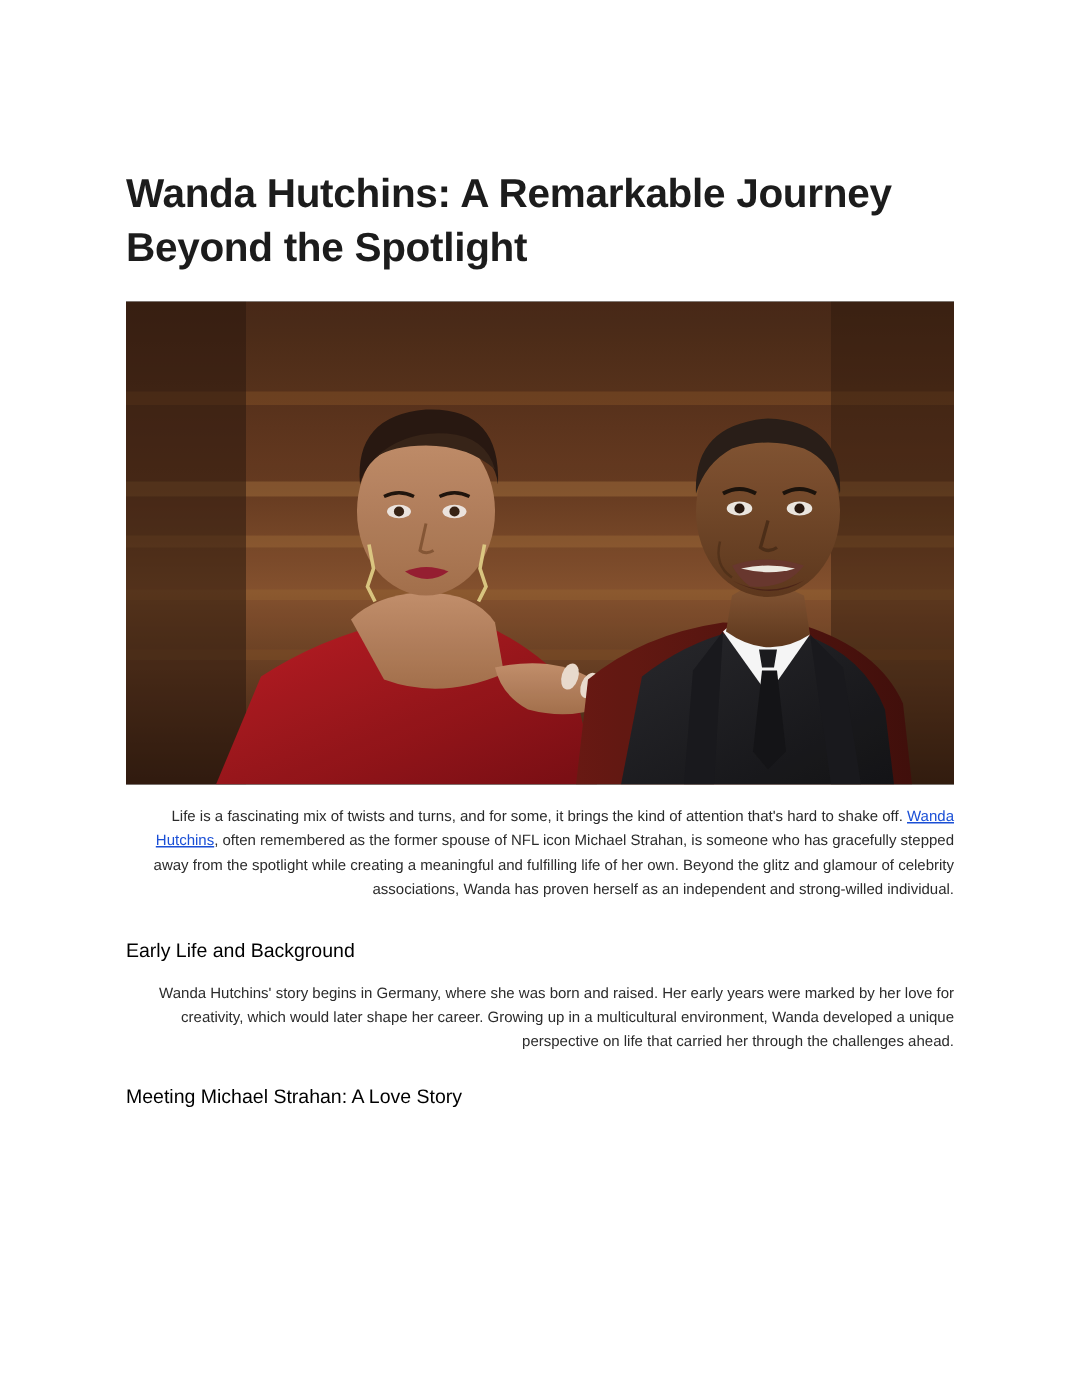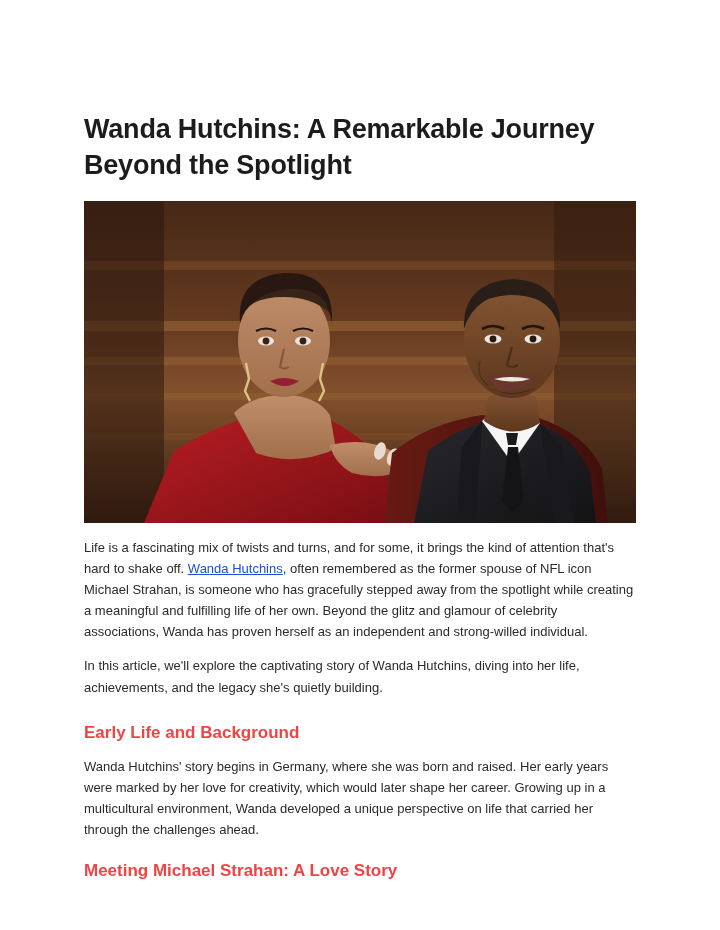--- a/index.html
+++ b/index.html
@@ -44,38 +44,38 @@
     overflow: hidden;
     background: #1b120d;
     margin-bottom: 14px;
   }
   .hero svg {
     display: block;
     width: 552px;
     height: 322px;
   }
   p.body-text {
-    font-size: 13px;
+    font-size: 10px;
     line-height: 1.62;
     color: #2b2b2b;
     margin: 0 0 13px 0;
-    text-align: left;
+    text-align: right;
   }
   p.body-text:last-child {
     margin-bottom: 0;
   }
   .inline-link {
     color: #1a4fd6;
     text-decoration: underline;
     cursor: pointer;
   }
   h2.section-heading {
-    font-size: 17px;
-    font-weight: 700;
-    color: #ef4444;
+    font-size: 13px;
+    font-weight: 400;
+    color: #000000;
     margin: 24px 0 12px 0;
     line-height: 1.3;
   }
   h2.section-heading.tight {
     margin-top: 20px;
     margin-bottom: 0;
   }
   .spacer-bottom {
     height: 120px;
   }
@@ -180,21 +180,20 @@
           <path d="M404 186 Q428 198 452 186 Q430 200 404 186 Z" fill="#4a2018" opacity="0.8"></path>
           <path d="M396 160 Q392 176 404 184" stroke="#4a2d17" stroke-width="1.6" fill="none" opacity="0.6"></path>
         </g>
 
         <rect x="0" y="0" width="552" height="322" fill="#000000" opacity="0.04"></rect>
       </svg>
     </div>
 
     <p class="body-text"><span>Life is a fascinating mix of twists and turns, and for some, it brings the kind of attention that's hard to shake off. </span><a class="inline-link">Wanda Hutchins</a><span>, often remembered as the former spouse of NFL icon Michael Strahan, is someone who has gracefully stepped away from the spotlight while creating a meaningful and fulfilling life of her own. Beyond the glitz and glamour of celebrity associations, Wanda has proven herself as an independent and strong-willed individual.</span></p>
 
-    <p class="body-text">In this article, we'll explore the captivating story of Wanda Hutchins, diving into her life, achievements, and the legacy she's quietly building.</p>
 
     <h2 class="section-heading">Early Life and Background</h2>
 
     <p class="body-text">Wanda Hutchins' story begins in Germany, where she was born and raised. Her early years were marked by her love for creativity, which would later shape her career. Growing up in a multicultural environment, Wanda developed a unique perspective on life that carried her through the challenges ahead.</p>
 
     <h2 class="section-heading tight">Meeting Michael Strahan: A Love Story</h2>
 
     <div class="spacer-bottom"></div>
   </div>
 </div>

